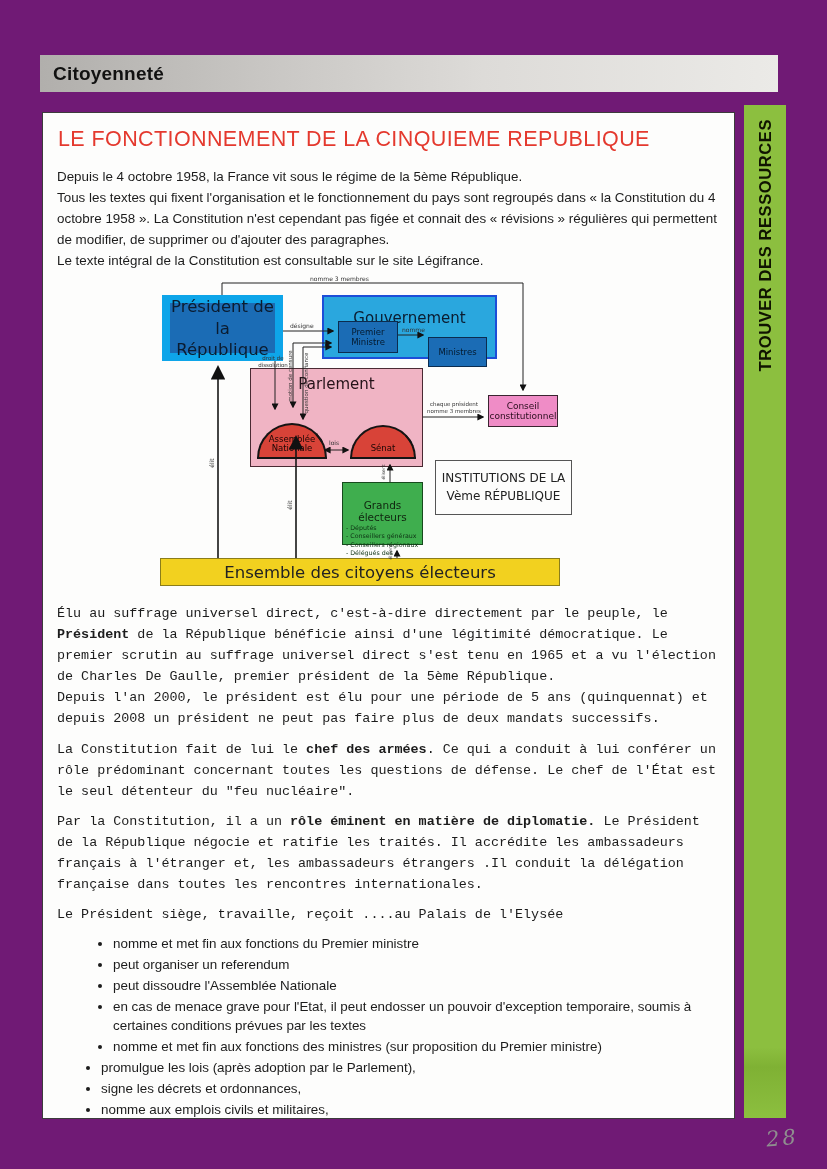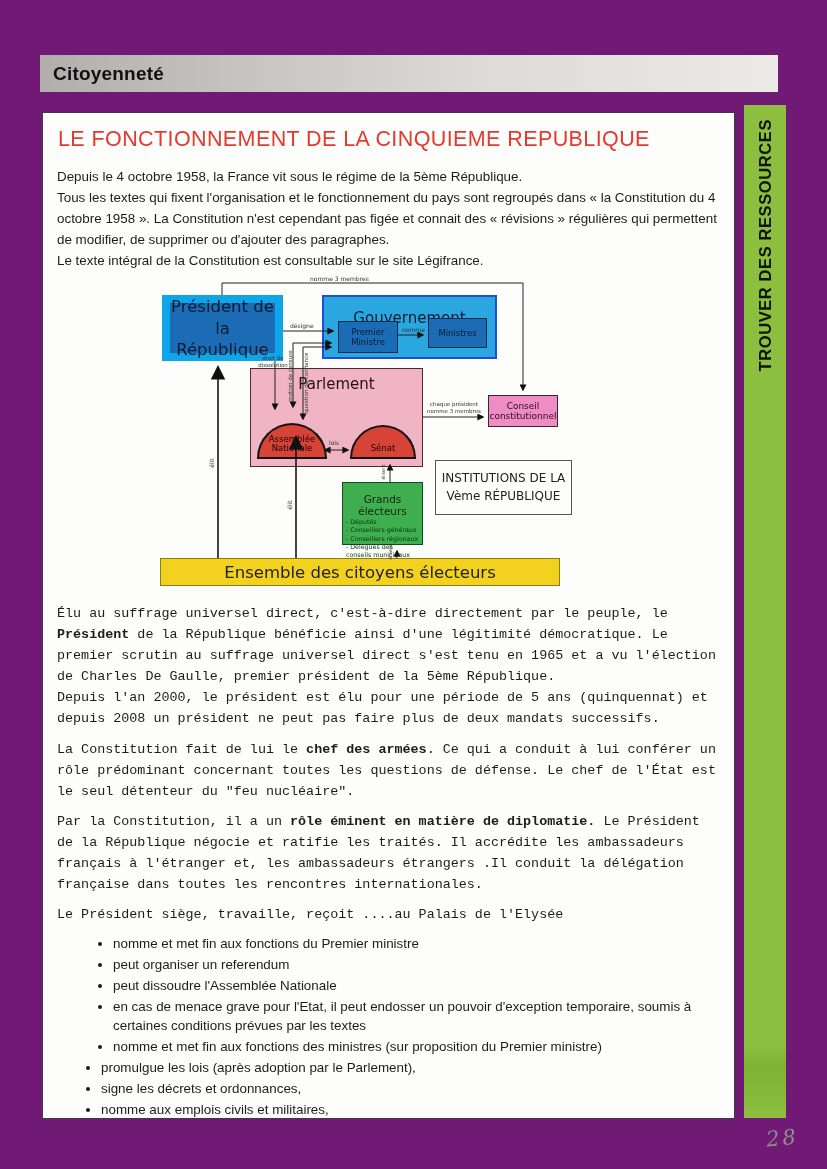--- a/index.html
+++ b/index.html
@@ -43,27 +43,27 @@
   ul.blist li { line-height:1.42; margin:0 0 2px 0; }
   ul.blist-a { padding-left:56px; }
   ul.blist-b { padding-left:44px; }
 
   
   .diagram { position:relative; width:664px; height:322px; margin:2px 0 8px 0; font-family:"DejaVu Sans", sans-serif; }
   .dg { position:absolute; box-sizing:border-box; display:flex; align-items:center; justify-content:center; text-align:center; }
   .president-box   { left:105px; top:22px;  width:121px; height:66px; background:#1b6cb5; border:8px solid #0ea5e9; font-size:16.5px; line-height:1.3; color:#0b1c30; }
   .gouv-box        { left:265px; top:22px;  width:175px; height:64px; background:#2aa7de; border:2px solid #1d4ed8; align-items:flex-start; font-size:15px; color:#0b1c30; padding-top:12px; }
   .pm-box          { left:281px; top:48px;  width:60px;  height:32px; background:#1b6cb5; border:1.5px solid #0b2c4f; font-size:8.5px; line-height:1.2; color:#051a2e; }
-  .min-box         { left:371px; top:45px;  width:59px;  height:30px; background:#1b6cb5; border:1.5px solid #0b2c4f; font-size:8.5px; color:#051a2e; }
+  .min-box         { left:371px; top:64px;  width:59px;  height:30px; background:#1b6cb5; border:1.5px solid #0b2c4f; font-size:8.5px; color:#051a2e; }
   .parl-box        { left:193px; top:95px;  width:173px; height:99px; background:#f0b4c4; border:1.5px solid #4a2a33; align-items:flex-start; font-size:15px; color:#241218; padding-top:6px; }
   .dome { position:absolute; background:#d84338; border:2px solid #141414; border-radius:90px 90px 0 0; box-sizing:border-box; display:flex; align-items:flex-end; justify-content:center; text-align:center; font-size:8.5px; line-height:1.15; color:#1a0605; padding-bottom:3px; }
   .dome-an  { left:200px; top:150px; width:70px; height:36px; }
   .dome-sen { left:293px; top:152px; width:66px; height:34px; }
   .conseil-box     { left:431px; top:122px; width:70px;  height:32px; background:#ef8cc6; border:1.5px solid #3a2430; font-size:9px; line-height:1.15; color:#2a0e1e; }
-  .ge-box          { left:285px; top:209px; width:81px;  height:63px; background:#3fae4e; border:1.5px solid #174a1d; display:block; text-align:left; padding:10px 3px; }
+  .ge-box          { left:285px; top:209px; width:81px;  height:63px; background:#3fae4e; border:1.5px solid #174a1d; display:block; text-align:left; padding:16px 3px; }
   .ge-box .ge-title { font-size:10.5px; color:#10250f; text-align:center; }
   .ge-box ul { margin:1px 0 0 0; padding:0; list-style:none; }
   .ge-box li { font-size:6.3px; line-height:1.3; color:#0e3314; }
   .inst-box        { left:378px; top:187px; width:137px; height:55px; background:#fdfdfc; border:1px solid #555; font-size:12px; line-height:1.45; color:#222; flex-direction:column; }
   .citizens-bar    { left:103px; top:285px; width:400px; height:28px; background:#f2d11f; border:1.5px solid #8b7d1a; font-size:16.5px; color:#222; }
 
   .dlabel { position:absolute; font-size:6px; color:#333; white-space:nowrap; }
   .dlabel2 { position:absolute; font-size:5.5px; line-height:1.2; color:#333; text-align:center; }
   .vlabel { position:absolute; font-size:5.5px; color:#333; white-space:nowrap; transform:translate(-50%,-50%) rotate(-90deg); }
   .dsvg { position:absolute; left:0; top:0; pointer-events:none; }

